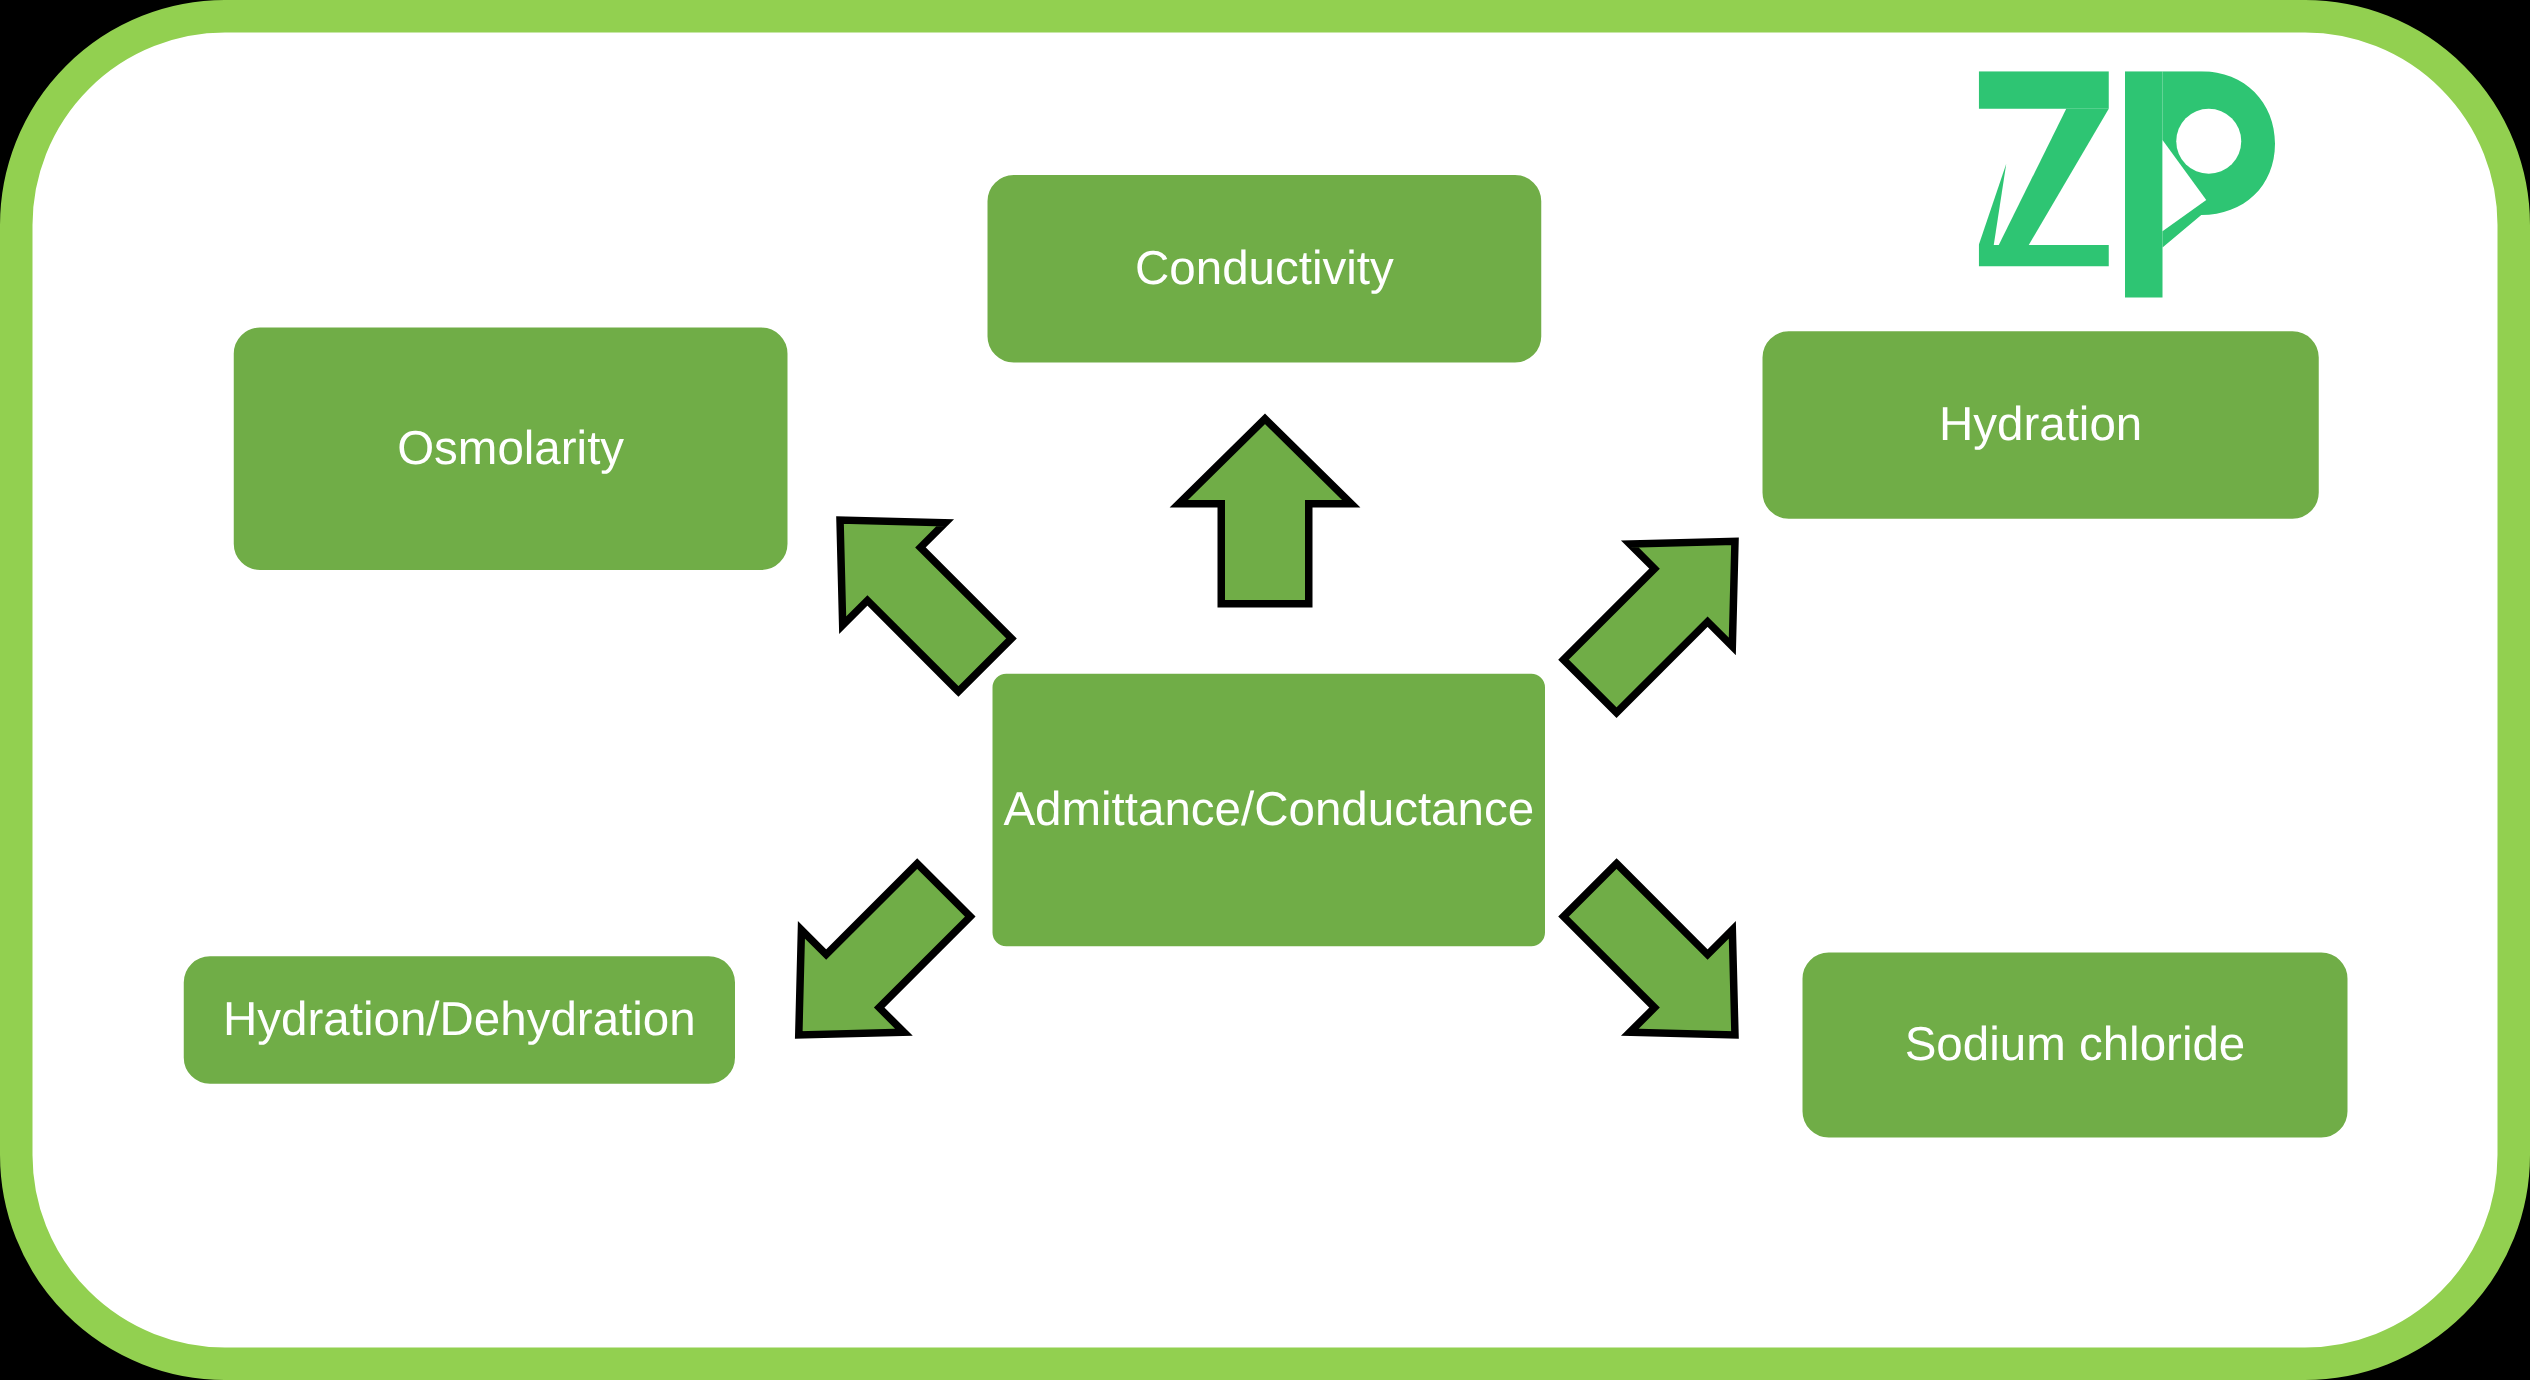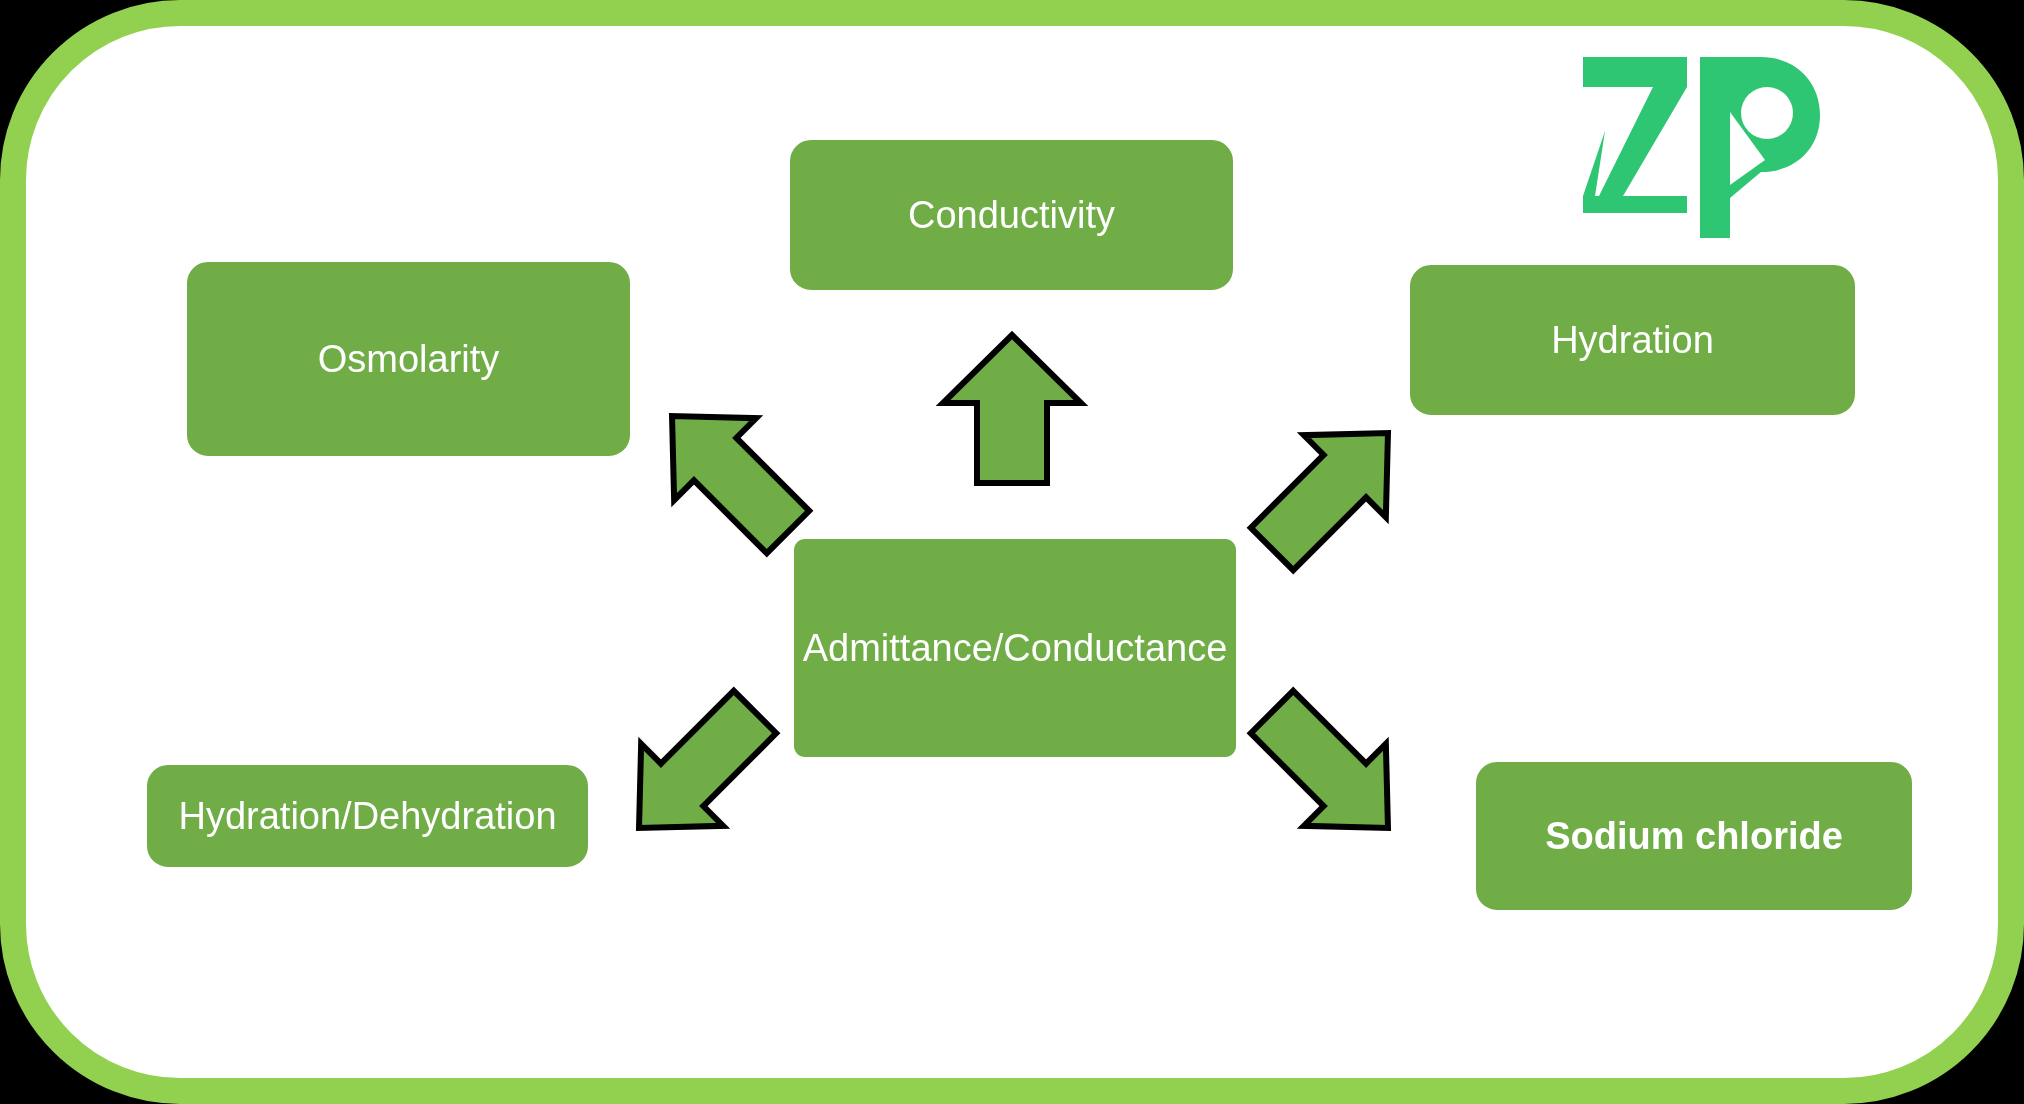--- a/index.html
+++ b/index.html
@@ -28,21 +28,21 @@
     display:flex;align-items:center;justify-content:center;
     color:#ffffff;
     font-size:38px;
     text-align:center;
   }
   #node-conductivity{left:783px;top:133px;width:457px;height:164px;}
   #node-osmolarity  {left:140px;top:255px;width:457px;height:208px;margin-left:40px;}
   #node-salinity    {left:1403px;top:258px;width:459px;height:164px;}
   #node-admittance  {left:787px;top:532px;width:456px;height:232px;border-radius:18px;}
   #node-hydration   {left:140px;top:758px;width:455px;height:116px;}
-  #node-sodium      {left:1469px;top:755px;width:450px;height:162px;font-weight:bold;}
+  #node-sodium      {left:1435px;top:755px;width:450px;height:162px;}
 
   #arrows-layer{position:absolute;left:0;top:0;pointer-events:none;}
   #logo{position:absolute;left:1583px;top:57px;pointer-events:none;}
 </style>
 </head>
 <body>
 
 <div id="canvas">
 
   <div id="frame"></div>

